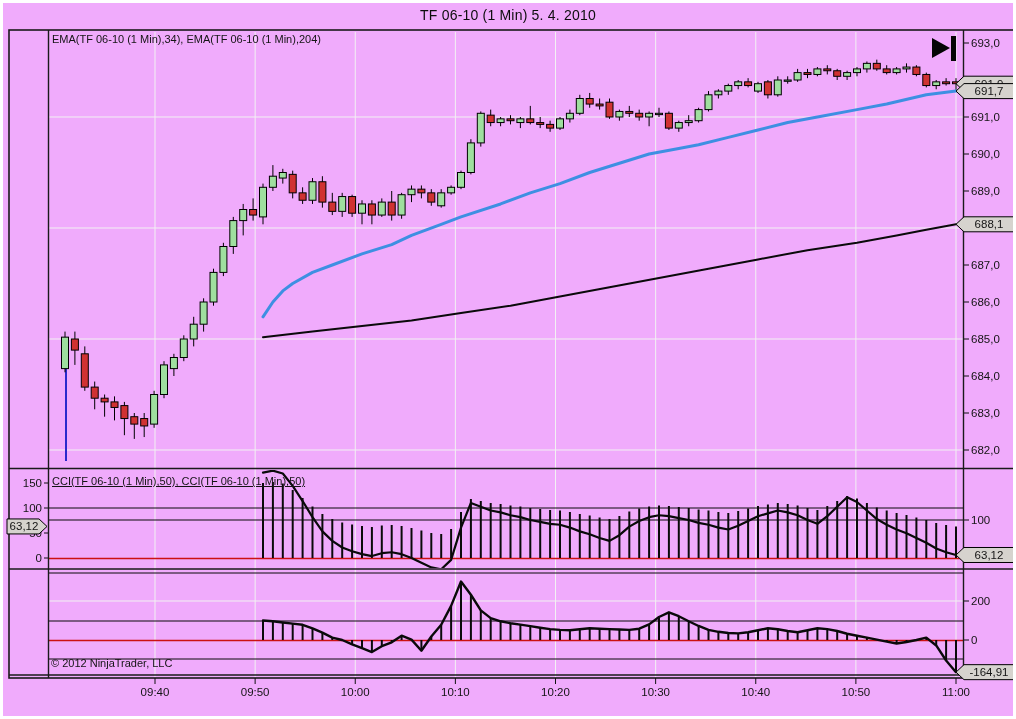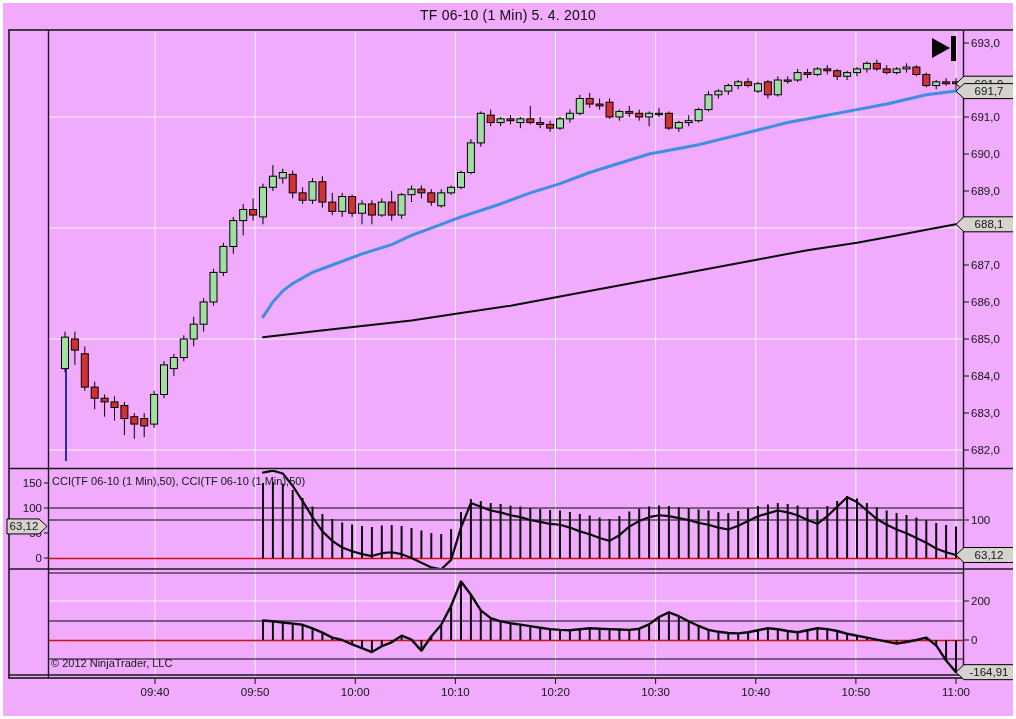--- a/index.html
+++ b/index.html
@@ -477,15 +477,16 @@
       </g>
       <g>
         <polygon points="953,551.988056 961,544.488056 1012,544.488056 1012,559.488056 961,559.488056" fill="#d6d3ce" stroke="#000000" stroke-width="1"></polygon>
         <text x="986" y="555.988056" text-anchor="middle" font-size="11.5" fill="#141414" font-family="&quot;Liberation Sans&quot;,sans-serif">63,12</text>
       </g>
       <g>
         <polygon points="953,669.15745 961,661.65745 1012,661.65745 1012,676.65745 961,676.65745" fill="#d6d3ce" stroke="#000000" stroke-width="1"></polygon>
         <text x="986" y="673.15745" text-anchor="middle" font-size="11.5" fill="#141414" font-family="&quot;Liberation Sans&quot;,sans-serif">-164,91</text>
       </g>
     </svg>
-  <div class="overlay-label" style="left:49px;top:472px;">CCI(TF 06-10 (1 Min),50), CCI(TF 06-10 (1 Min),50)</div>
+  <div class="overlay-label" style="left:49px;top:30px;">EMA(TF 06-10 (1 Min),34), EMA(TF 06-10 (1 Min),204)</div>
+  <div class="overlay-label" style="left:49px;top:472px;text-decoration:underline;">CCI(TF 06-10 (1 Min),50), CCI(TF 06-10 (1 Min),50)</div>
   <div class="overlay-label" style="left:48px;top:654px;">© 2012 NinjaTrader, LLC</div>
 </div>
 
 </body></html>

